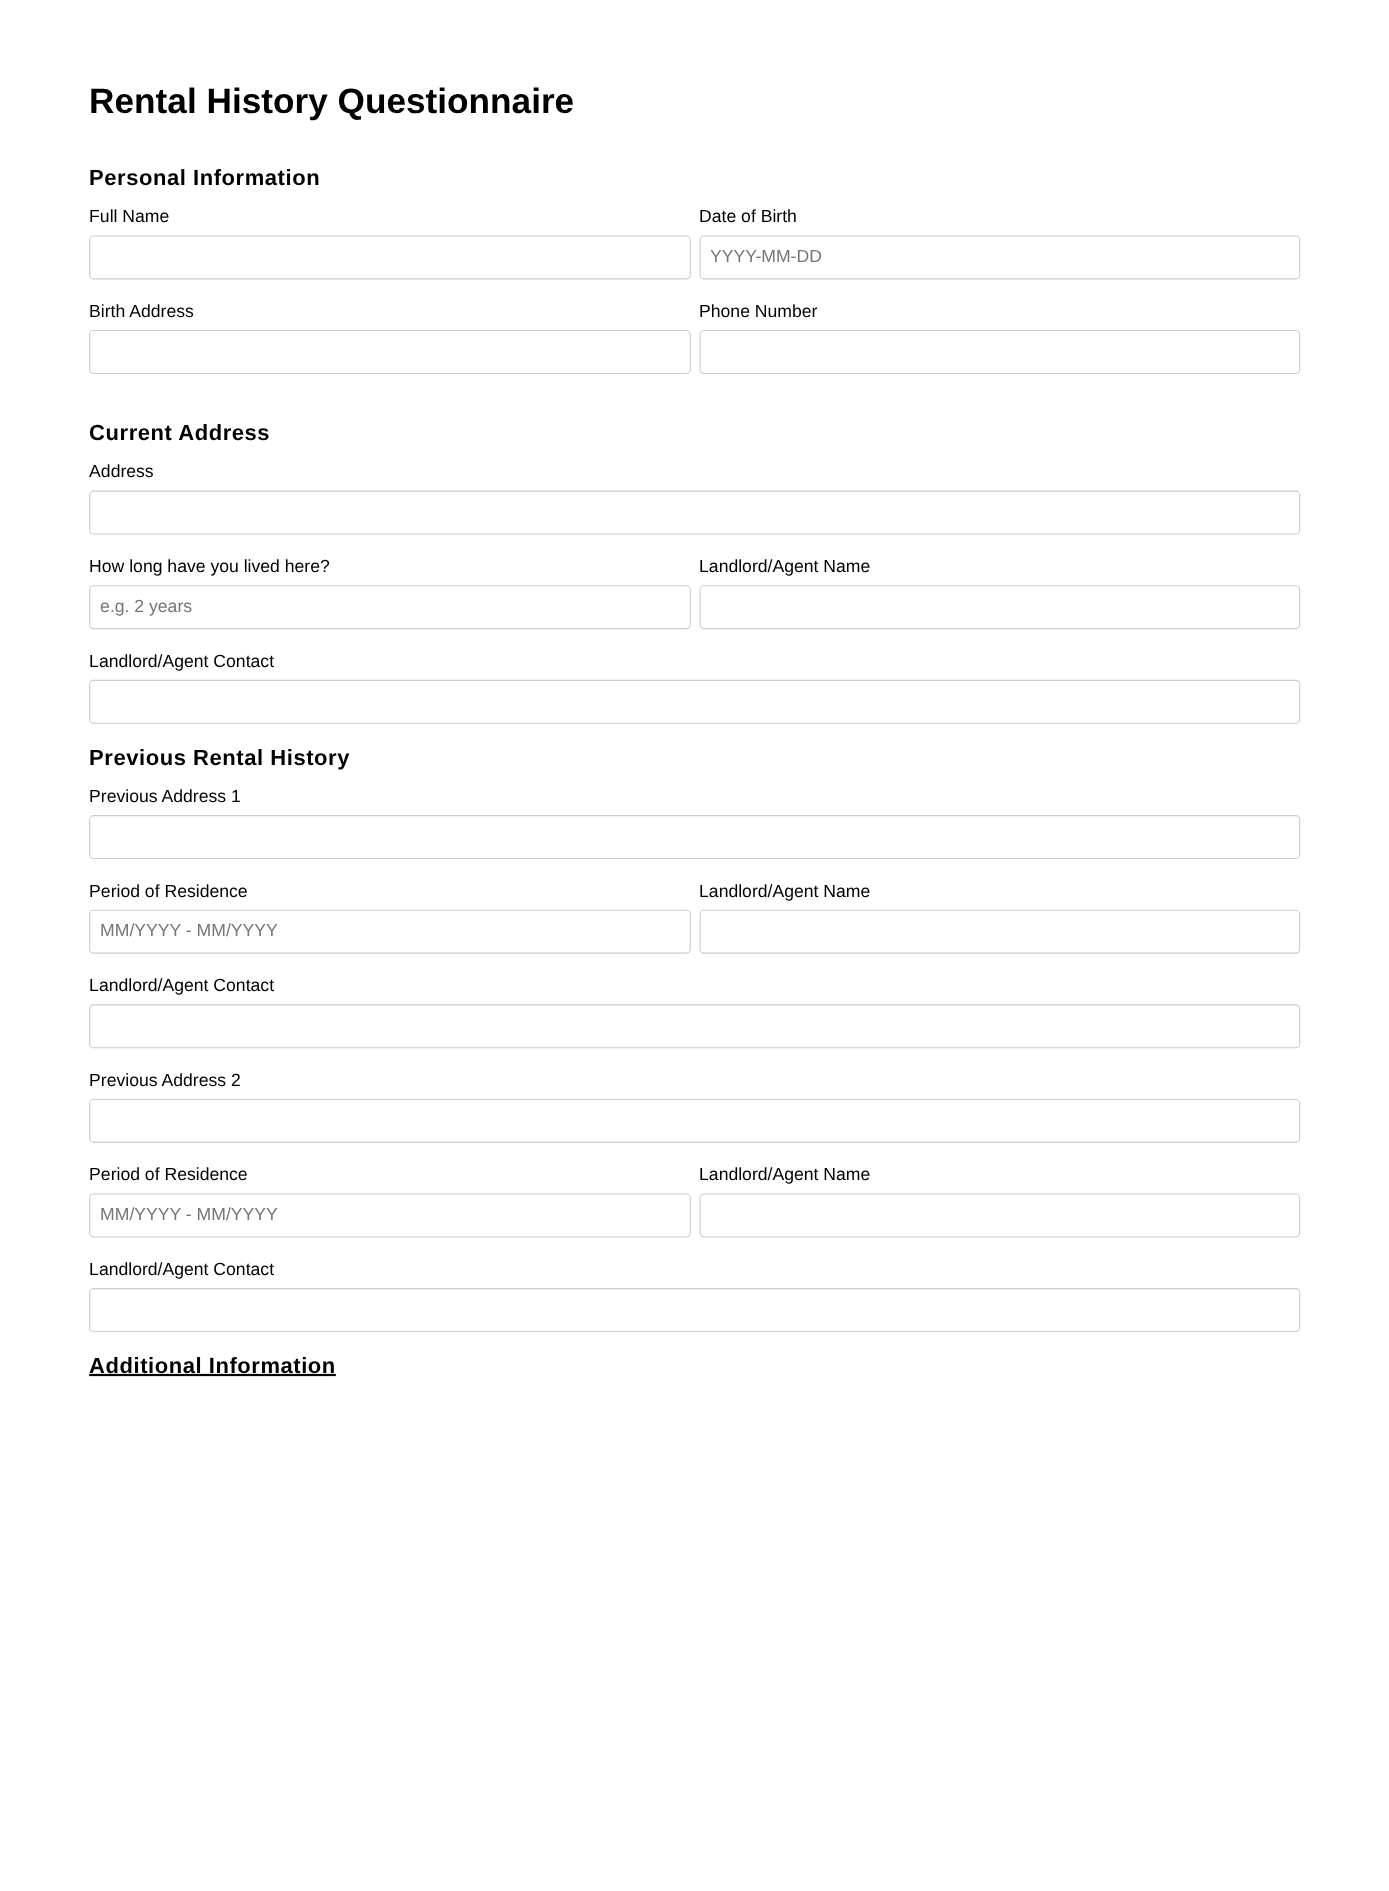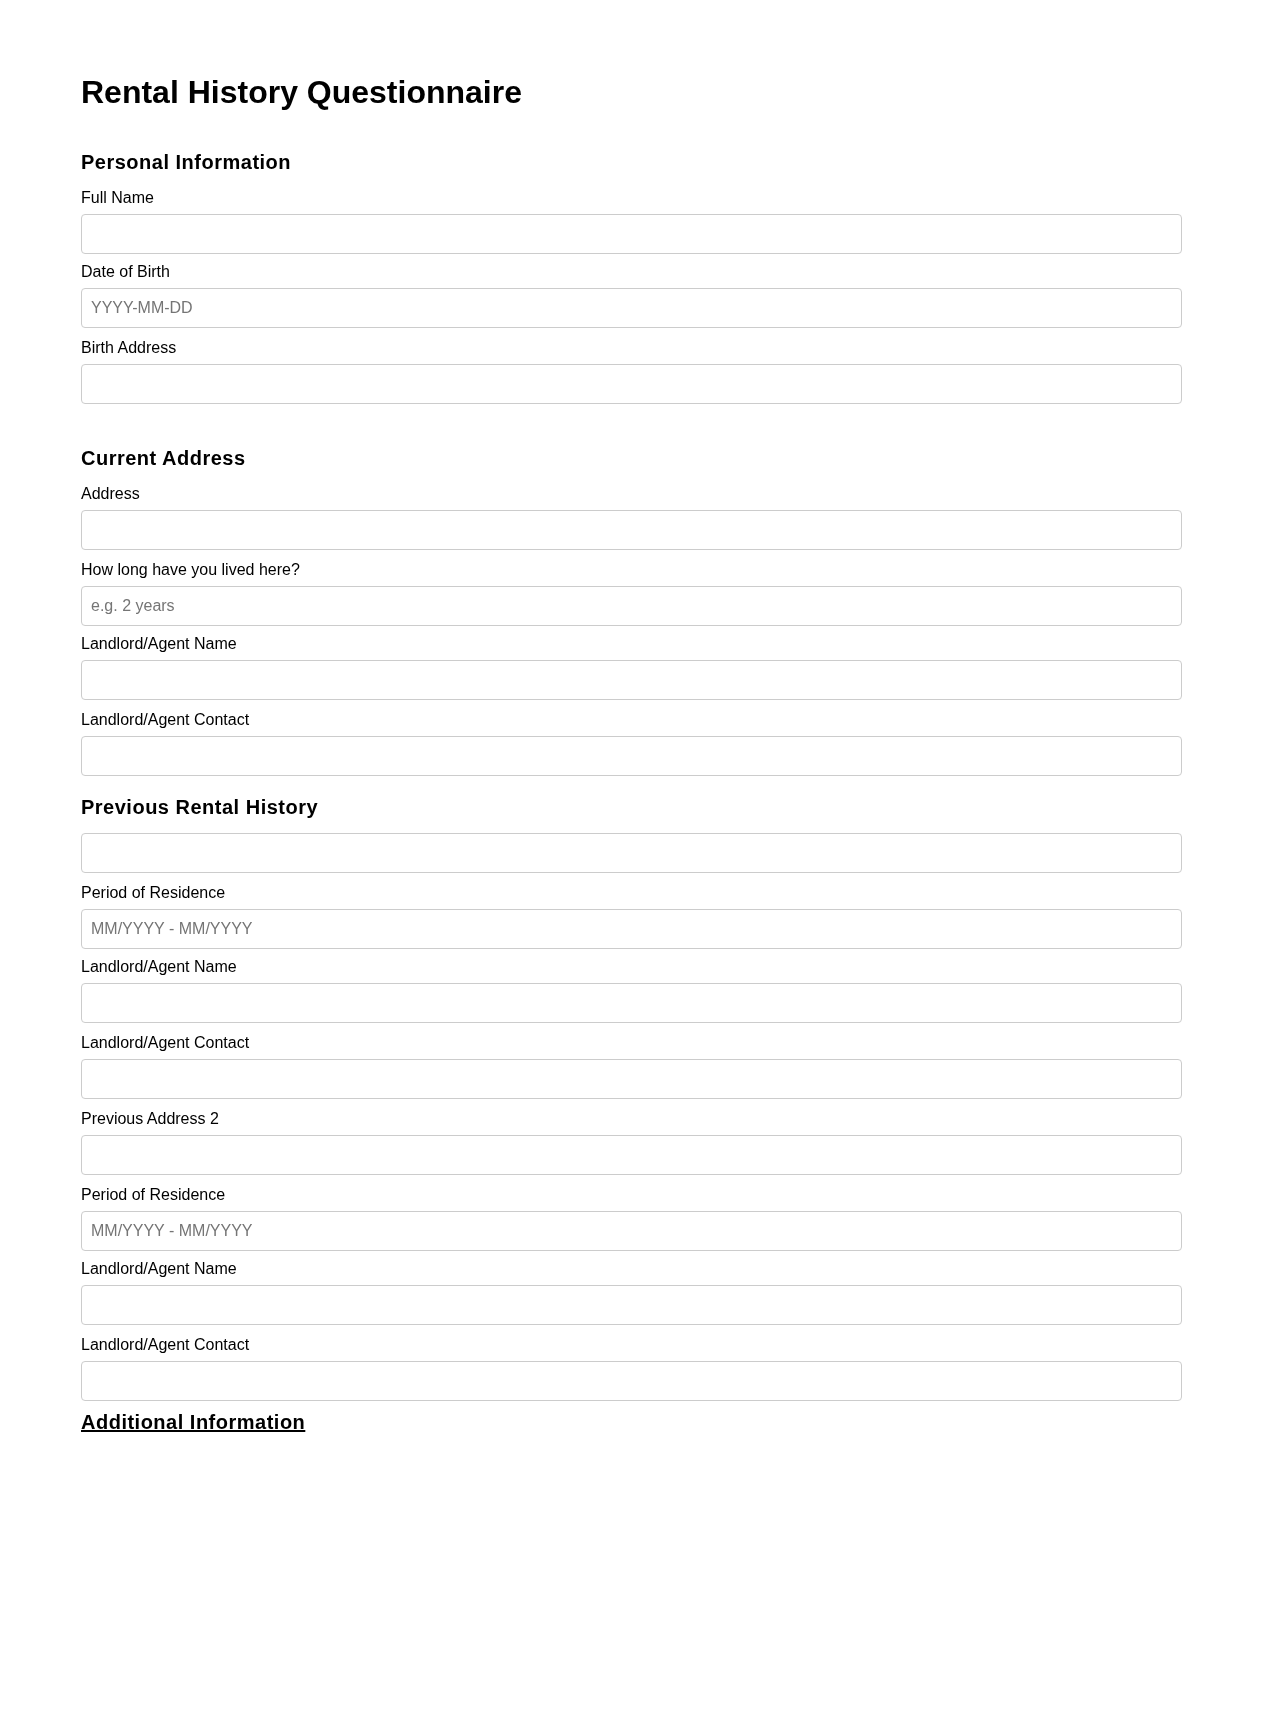--- a/index.html
+++ b/index.html
@@ -32,22 +32,21 @@
     font-weight: bold;
     letter-spacing: 0.5px;
   }
   .sec-personal { margin-top: 40px; }
   .sec-current { margin-top: 43px; }
   .sec-previous { margin-top: 20px; }
   .sec-additional { margin-top: 4px; text-decoration: underline; }
   .row {
     display: flex;
     gap: 8px;
-    margin-bottom: 10px;
-    flex-direction: column;
+    margin-bottom: 20px;
   }
   .field { flex: 1 1 0; min-width: 0; }
   .field label {
     display: block;
     font-size: 16px;
     line-height: 20px;
     margin-bottom: 6px;
     color: #000000;
   }
   .field input {
@@ -82,20 +81,24 @@
       <div class="field">
         <label>Date of Birth</label>
         <input type="text" placeholder="YYYY-MM-DD" style="">
       </div>
     </div>
     <div class="row">
       <div class="field">
         <label>Birth Address</label>
         <input type="email" placeholder="" style="">
       </div>
+      <div class="field">
+        <label>Phone Number</label>
+        <input type="tel" placeholder="" style="">
+      </div>
     </div>
   </div>
 
   <div class="section sec-current">
     <h2>Current Address</h2>
     <div class="row">
       <div class="field">
         <label>Address</label>
         <input type="text" placeholder="" style="">
       </div>
@@ -116,20 +119,21 @@
         <input type="text" placeholder="" style="">
       </div>
     </div>
   </div>
 
   <div class="section sec-previous">
     <h2>Previous Rental History</h2>
 
     <div class="row">
       <div class="field">
+        <label>Previous Address 1</label>
         <input type="text" placeholder="" style="">
       </div>
     </div>
     <div class="row">
       <div class="field">
         <label>Period of Residence</label>
         <input type="text" placeholder="MM/YYYY - MM/YYYY" style="">
       </div>
       <div class="field">
         <label>Landlord/Agent Name</label>

